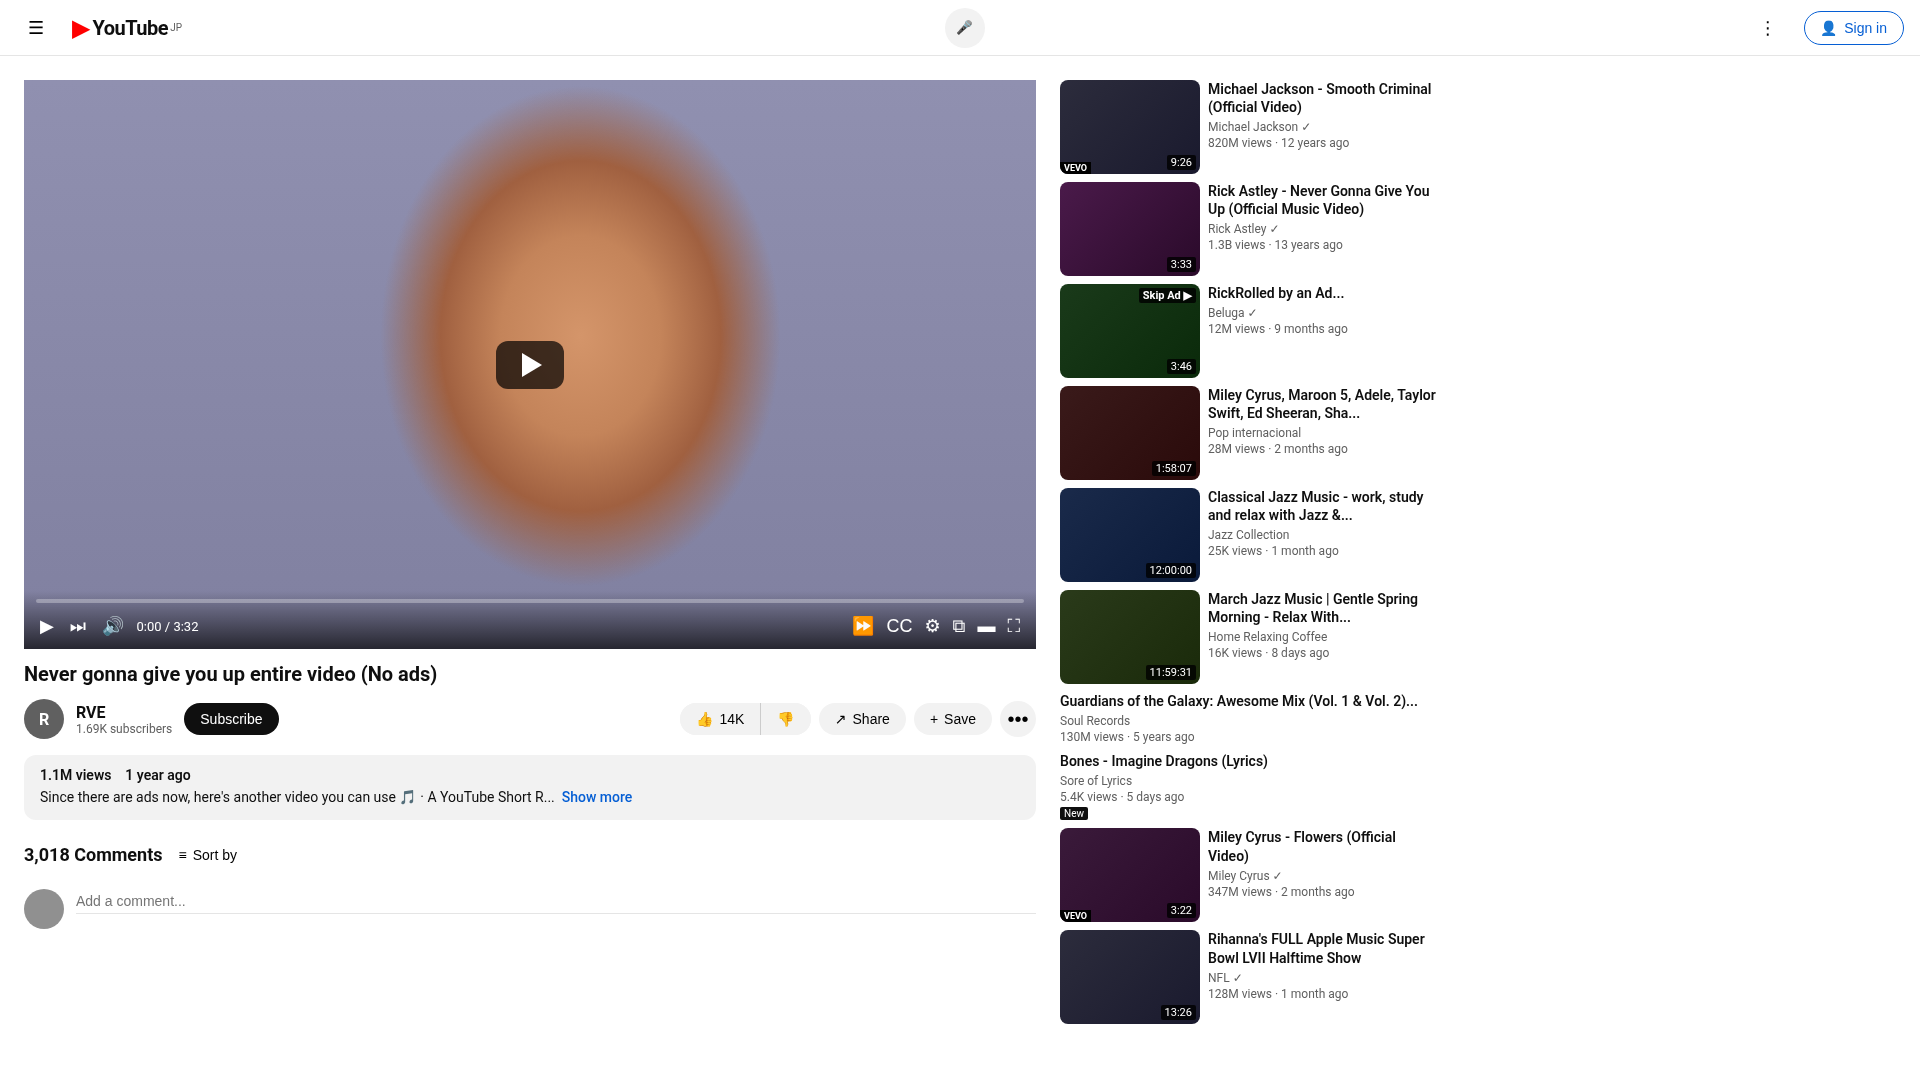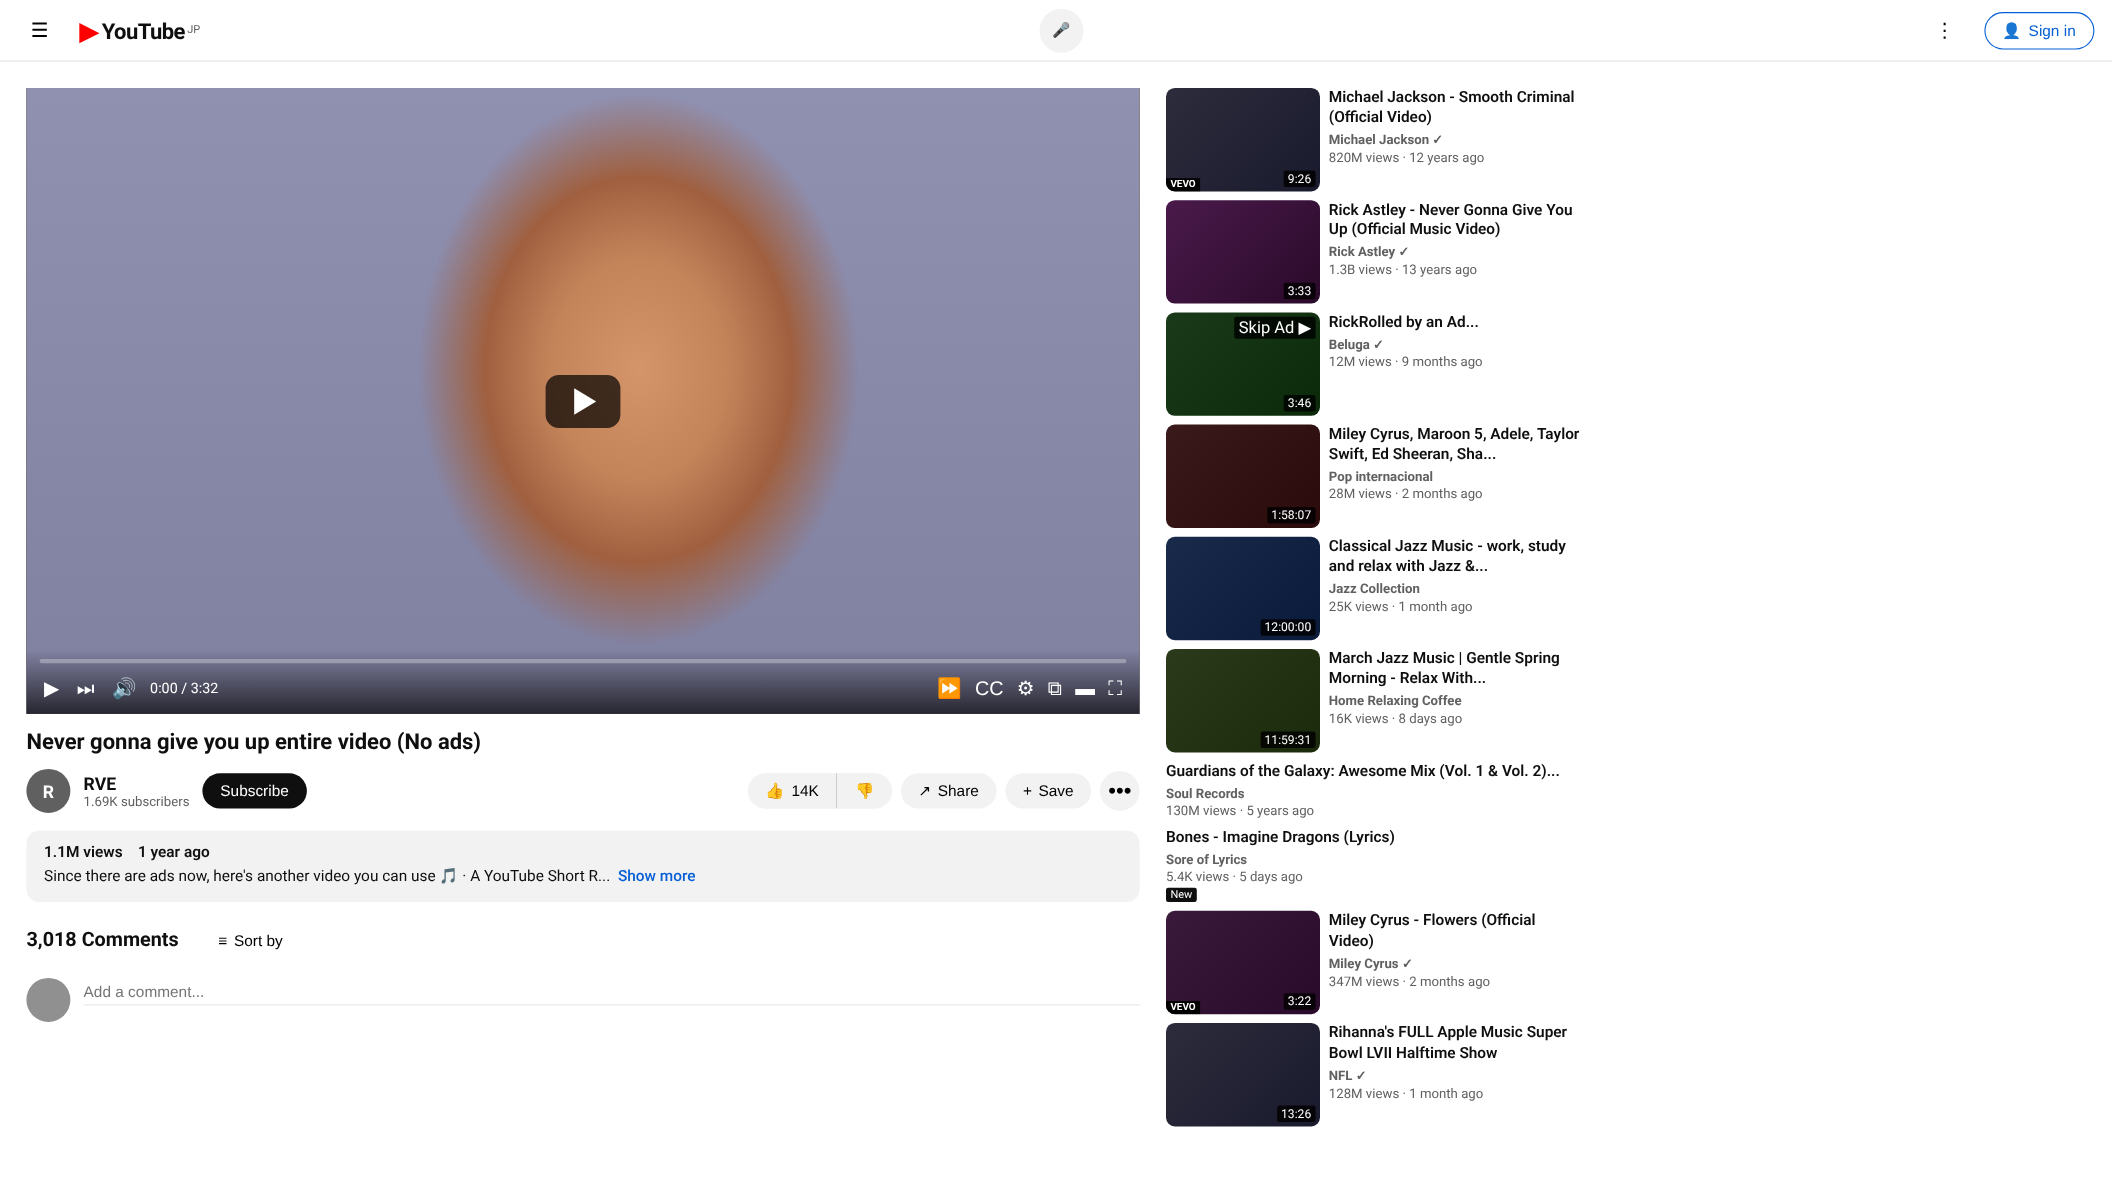--- a/index.html
+++ b/index.html
@@ -252,21 +252,21 @@
     }
     .desc-stats { font-weight: 600; margin-bottom: 4px; }
     .desc-text { color: #0f0f0f; line-height: 1.5; }
     .show-more { color: #065fd4; cursor: pointer; font-weight: 500; }
 
     
     .comments-section { margin-top: 24px; }
     .comments-header {
       display: flex;
       align-items: center;
-      gap: 36px;
+      gap: 16px;
       margin-bottom: 24px;
     }
     .comments-count { font-size: 18px; font-weight: 700; }
     .sort-by-btn {
       display: flex;
       align-items: center;
       gap: 6px;
       background: none;
       border: none;
       cursor: pointer;
@@ -329,21 +329,21 @@
     .sidebar-title {
       font-size: 14px;
       font-weight: 600;
       line-height: 1.3;
       margin-bottom: 4px;
       display: -webkit-box;
       -webkit-line-clamp: 2;
       -webkit-box-orient: vertical;
       overflow: hidden;
     }
-    .sidebar-channel { font-size: 12px; color: #606060; margin-bottom: 2px; font-weight: bold; }
+    .sidebar-channel { font-size: 12px; color: #606060; margin-bottom: 2px; }
     .sidebar-meta { font-size: 12px; color: #606060; }
     .sidebar-badge {
       display: inline-block;
       background: #0f0f0f;
       color: #fff;
       font-size: 10px;
       padding: 1px 4px;
       border-radius: 2px;
       margin-top: 2px;
     }
@@ -526,21 +526,21 @@
       <div class="sidebar-info">
         <div class="sidebar-title">Rick Astley - Never Gonna Give You Up (Official Music Video)</div>
         <div class="sidebar-channel">Rick Astley ✓</div>
         <div class="sidebar-meta">1.3B views · 13 years ago</div>
 
       </div>
     </div>
       <div class="sidebar-item">
       <div class="sidebar-thumb" style="background: linear-gradient(135deg, #1a3a1a, #0a2a0a);">
 
-        <span style="position:absolute;top:4px;right:4px;background:rgba(0,0,0,0.8);color:#fff;font-size:15px;padding:1px 4px;border-radius:2px;">Skip Ad ▶</span>
+        <span style="position:absolute;top:4px;right:4px;background:rgba(0,0,0,0.8);color:#fff;font-size:11px;padding:1px 4px;border-radius:2px;font-weight:bold;">Skip Ad ▶</span>
         <span class="thumb-duration">3:46</span>
       </div>
       <div class="sidebar-info">
         <div class="sidebar-title">RickRolled by an Ad...</div>
         <div class="sidebar-channel">Beluga ✓</div>
         <div class="sidebar-meta">12M views · 9 months ago</div>
 
       </div>
     </div>
       <div class="sidebar-item">

